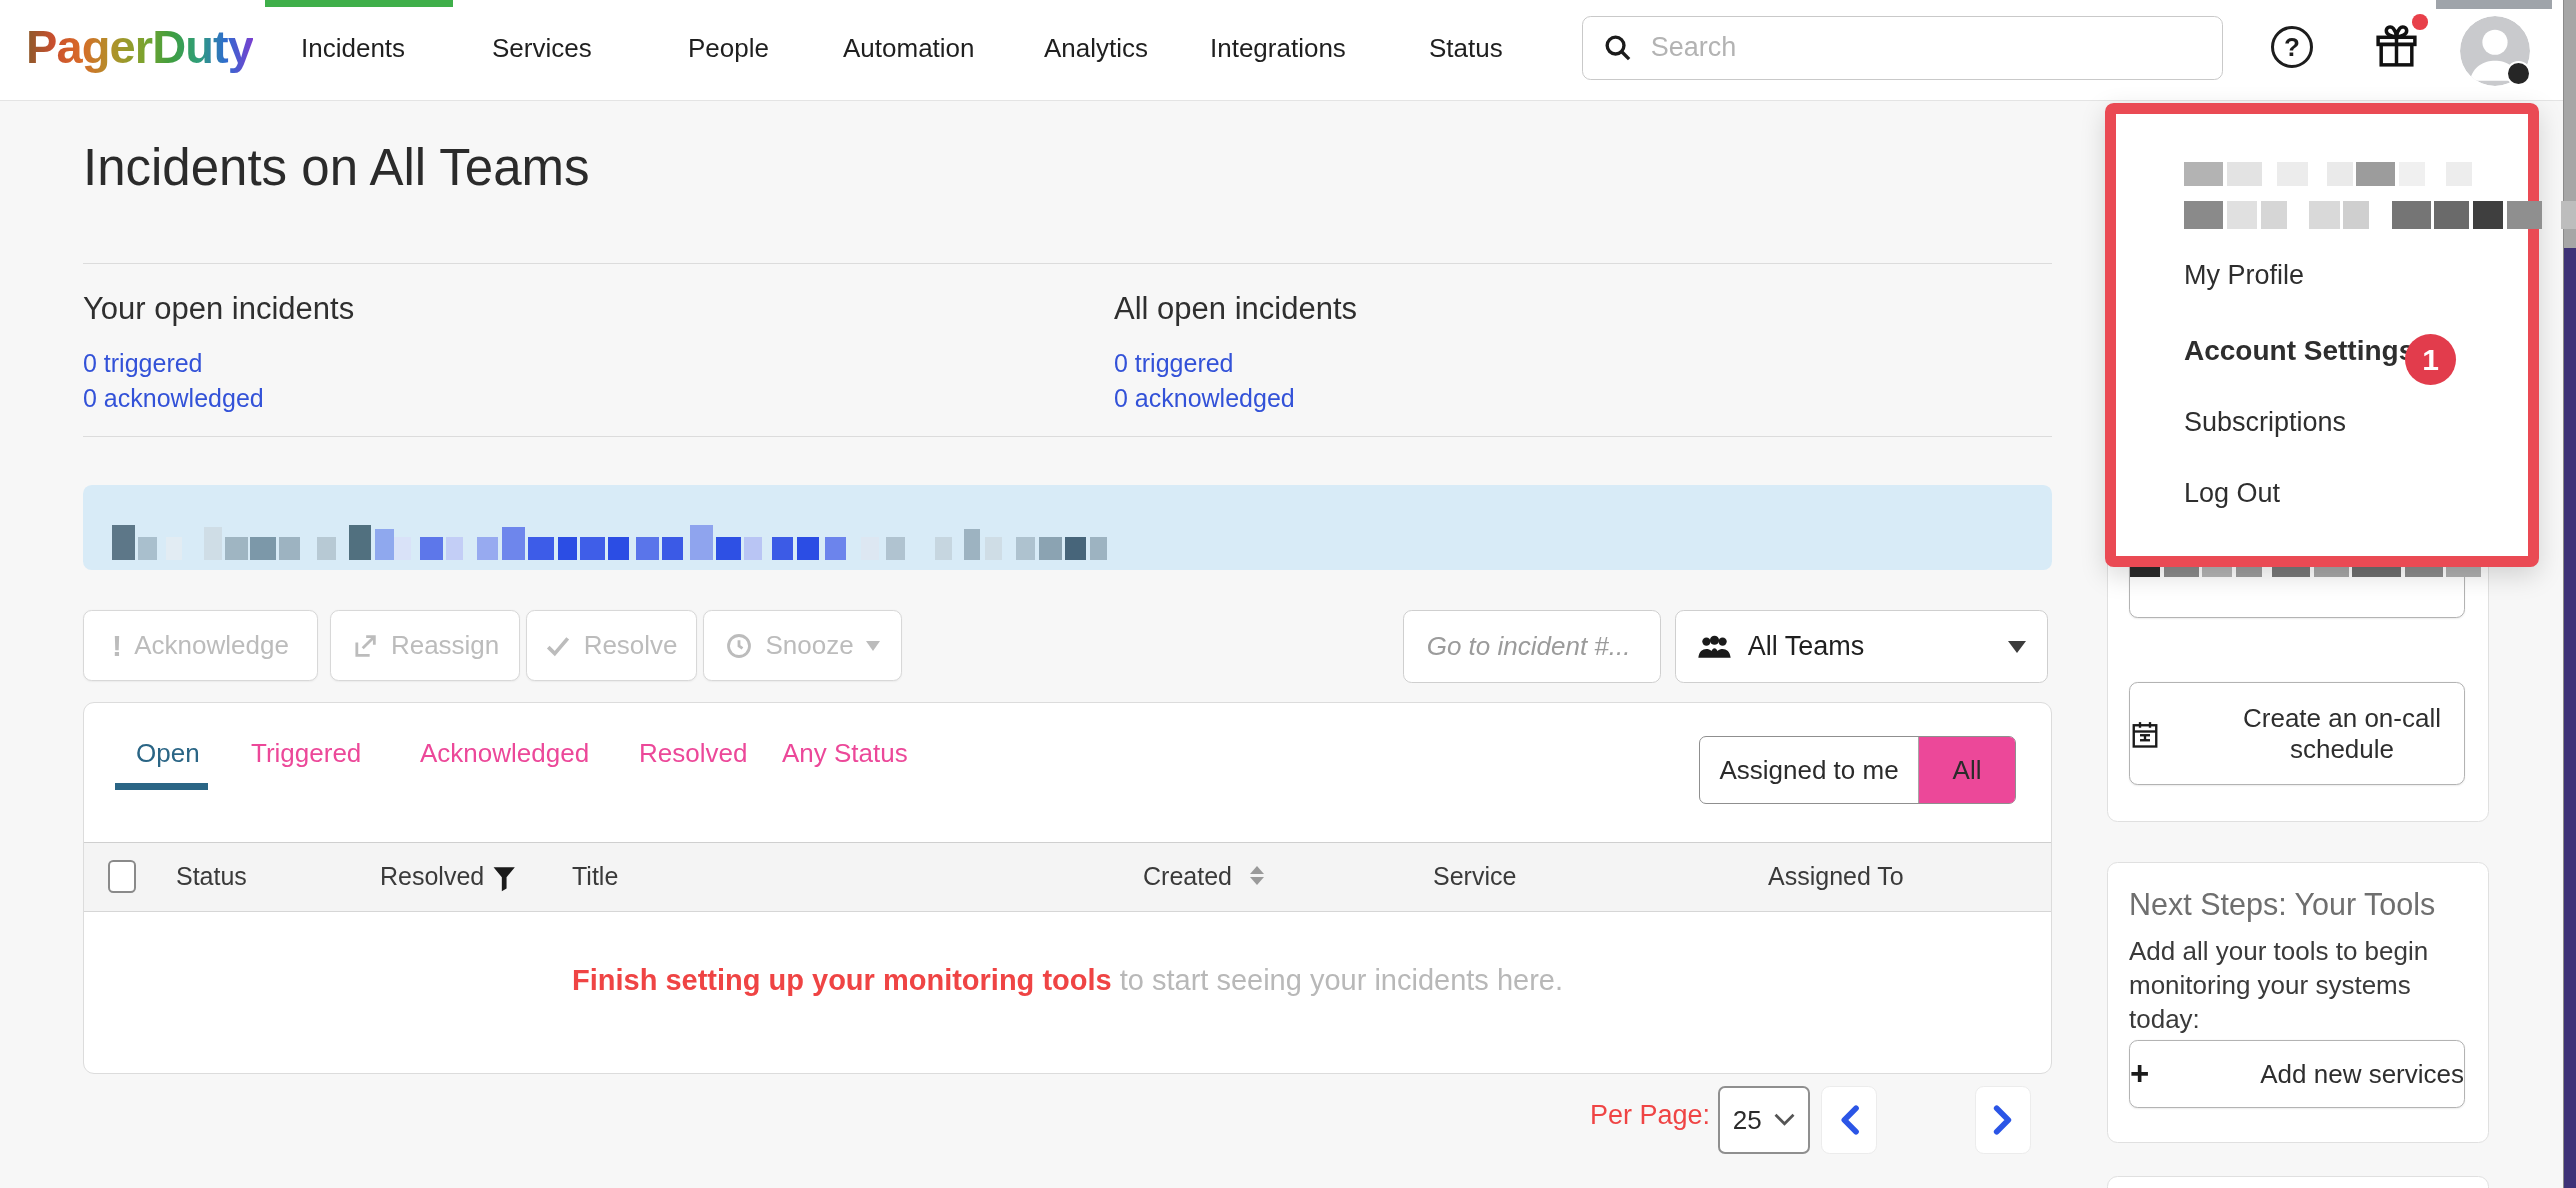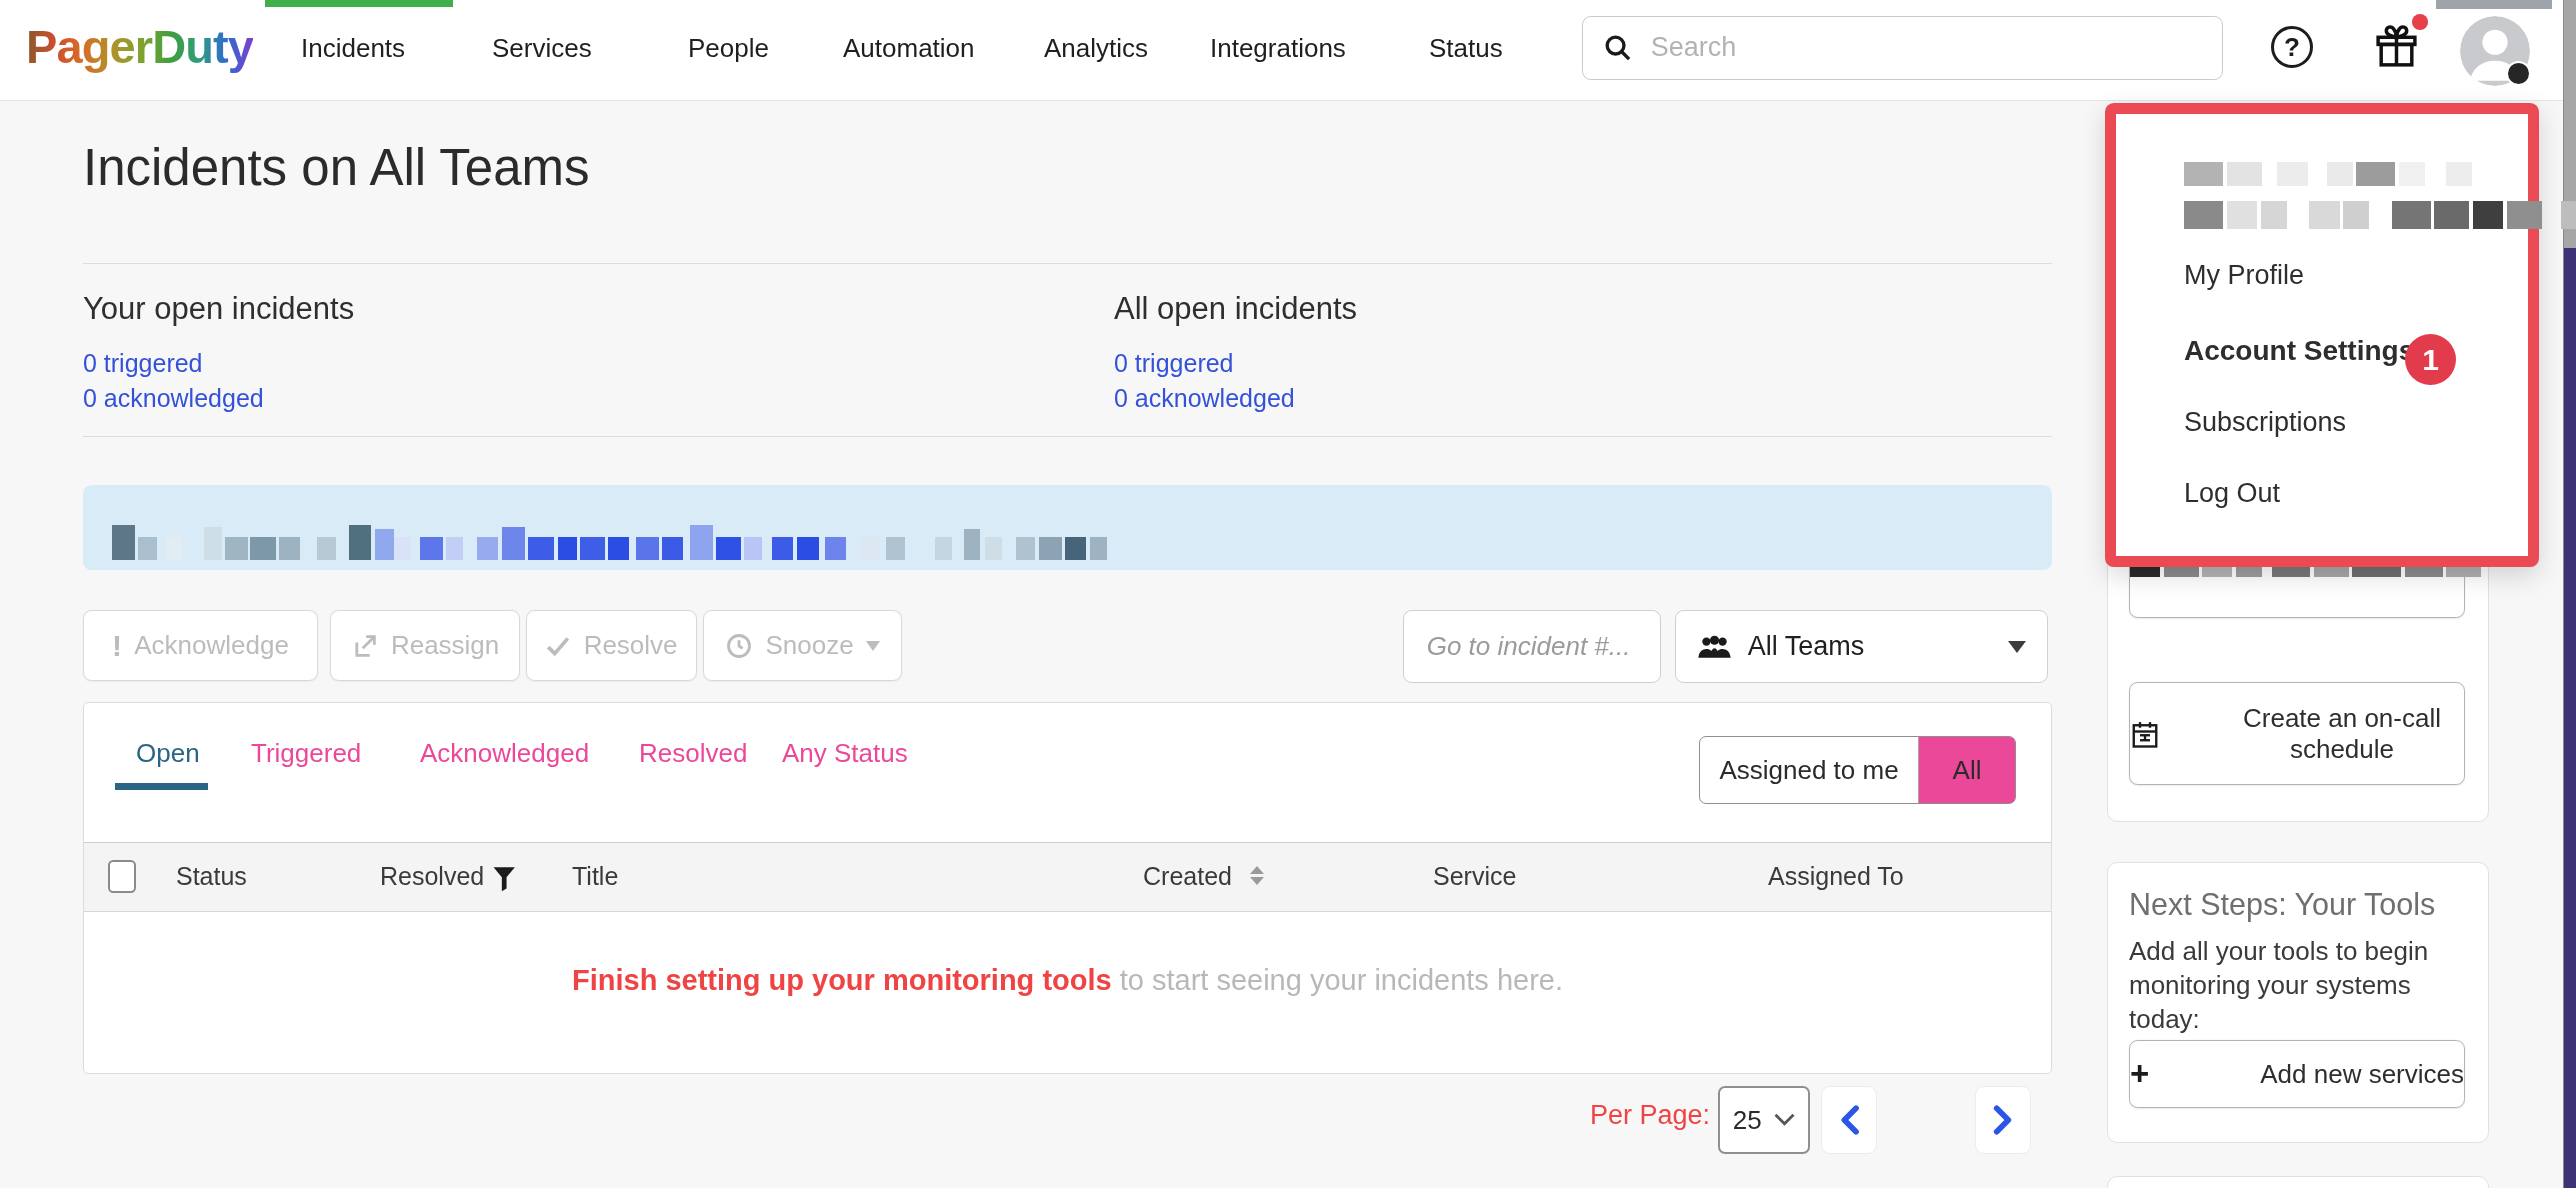--- a/index.html
+++ b/index.html
@@ -40,21 +40,21 @@
        display:flex;align-items:center;justify-content:center;font-size:26px;color:#bcbcbc;box-sizing:border-box;
        box-shadow:0 0.9px 1.7px rgba(0,0,0,.05);cursor:default;gap:12.2px;}
   .goto{position:absolute;left:1403px;top:610px;width:258px;height:73px;border:1.7px solid #cfcfcf;border-radius:8.7px;background:#fff;box-sizing:border-box;
         font-style:italic;font-size:26px;color:#9b9b9b;padding-left:22.7px;outline:none;font-family:"Liberation Sans",sans-serif;}
   .goto::placeholder{color:#9b9b9b;font-style:italic;}
   .teams-dd{position:absolute;left:1675px;top:610px;width:373px;height:73px;background:#fff;border:1.7px solid #cfcfcf;border-radius:8.7px;
             display:flex;align-items:center;box-sizing:border-box;padding:0 21px;font-size:27px;color:#1f1f1f;cursor:pointer;}
   .caret{width:0;height:0;border-left:9.6px solid transparent;border-right:9.6px solid transparent;border-top:12.2px solid #3c3c3c;}
 
   
-  .card{position:absolute;left:83px;top:702px;width:1969px;height:372px;background:#fff;border:1.7px solid #dcdcdc;border-radius:5px;box-sizing:border-box;}
+  .card{position:absolute;left:83px;top:702px;width:1969px;height:372px;background:#fff;border:1.7px solid #dcdcdc;border-radius:11px;box-sizing:border-box;}
   .tab{position:absolute;top:35px;font-size:26px;color:#ec4899;cursor:pointer;}
   .tab.active{color:#2a6585;}
   .tab-underline{position:absolute;left:31px;top:80px;width:93px;height:7px;background:#2a6585;}
   .toggle{position:absolute;right:35px;top:33px;height:68px;display:flex;border:1.7px solid #8f8f8f;border-radius:7px;background:#fff;box-sizing:border-box;}
   .toggle .seg{display:flex;align-items:center;justify-content:center;font-size:26px;color:#2b2b2b;cursor:pointer;}
   .toggle .seg.on{background:#ec4899;border-left:1.7px solid #a7a7a7;border-radius:0 5.2px 5.2px 0;}
   .thead{position:absolute;left:0;top:139px;width:100%;height:70px;background:#f4f4f4;border-top:1.7px solid #cfcfcf;border-bottom:1.7px solid #d6d6d6;box-sizing:border-box;}
   .th{position:absolute;top:19px;font-size:25px;color:#3a3a3a;white-space:nowrap;}
   .chk{position:absolute;left:24.4px;top:17.4px;width:28px;height:33px;border:2.6px solid #8a8a8a;border-radius:5.2px;background:#fff;box-sizing:border-box;cursor:pointer;}
   .sorts{position:absolute;left:1166px;top:22.7px;display:flex;flex-direction:column;gap:3.5px;}

